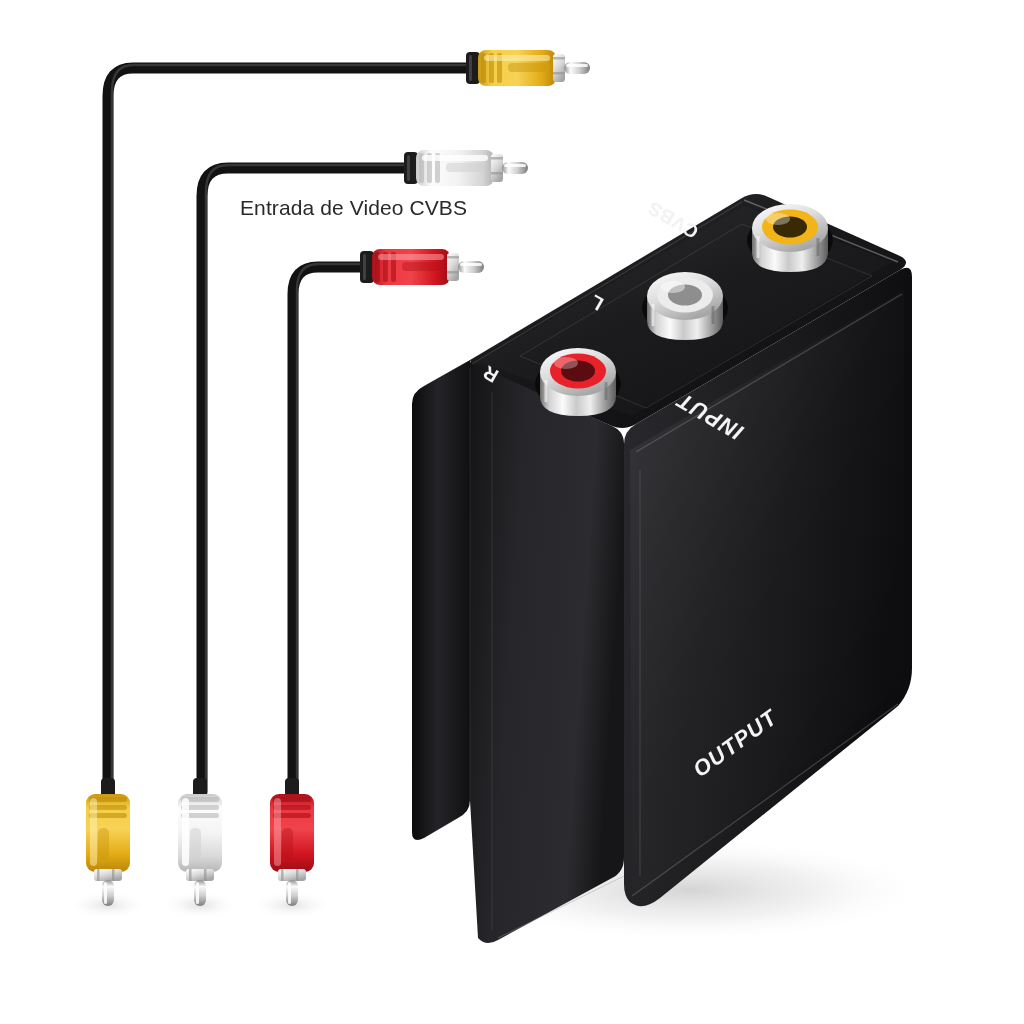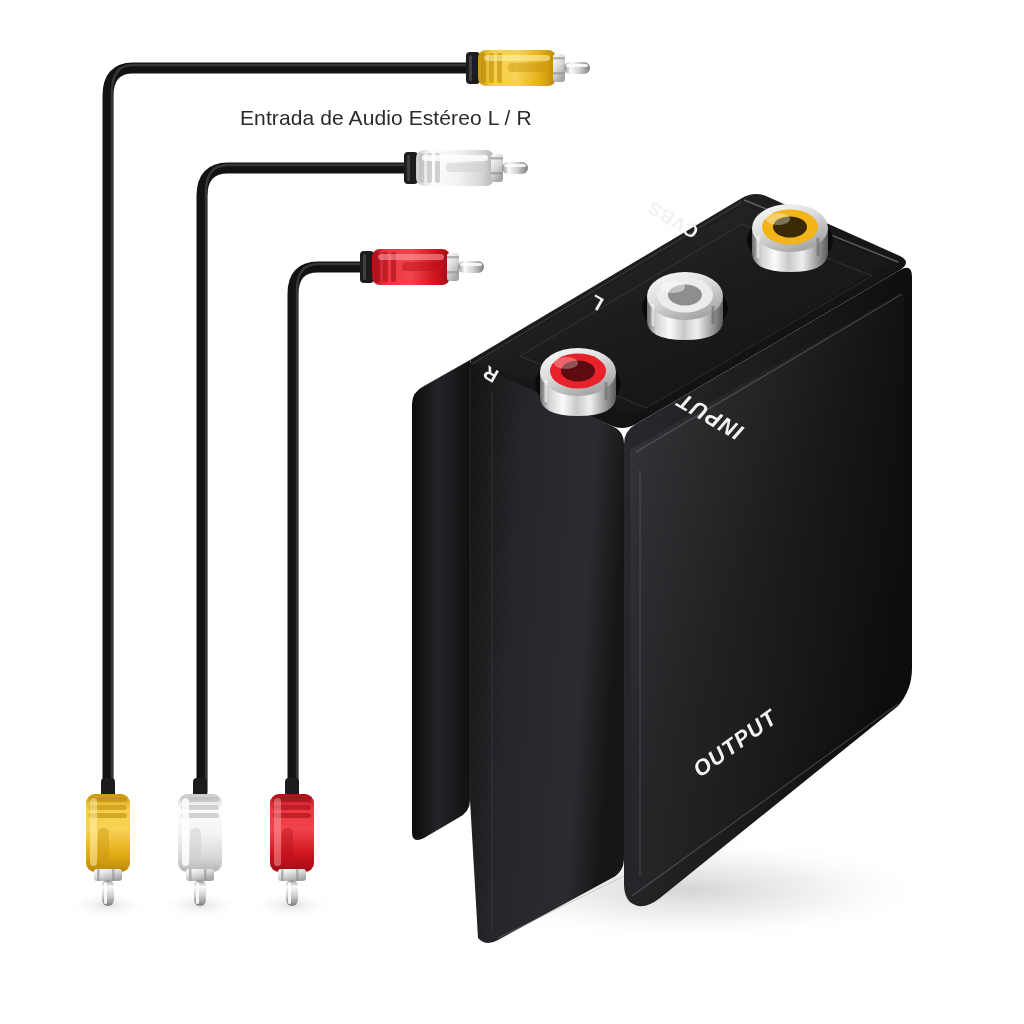--- a/index.html
+++ b/index.html
@@ -366,16 +366,16 @@
       <g>
         <text x="745" y="428" fill="#f4f4f4" font-family="Liberation Sans, sans-serif" font-size="22" font-weight="600" font-style="italic" letter-spacing="1.2" transform="rotate(-150 745 428)">INPUT</text>
       </g>
 
       <g>
         <text x="700" y="778" fill="#f4f4f4" font-family="Liberation Sans, sans-serif" font-size="22" font-weight="600" font-style="italic" letter-spacing="1.2" transform="rotate(-36 700 778)">OUTPUT</text>
       </g>
     </g>
   </svg>
 
-  <div class="callout" id="label-audio">Entrada de Audio Estéreo L / R</div>
-
+
+  <div class="callout" id="label-video">Entrada de Video CVBS</div>
 
 </div>
 
 </body></html>

